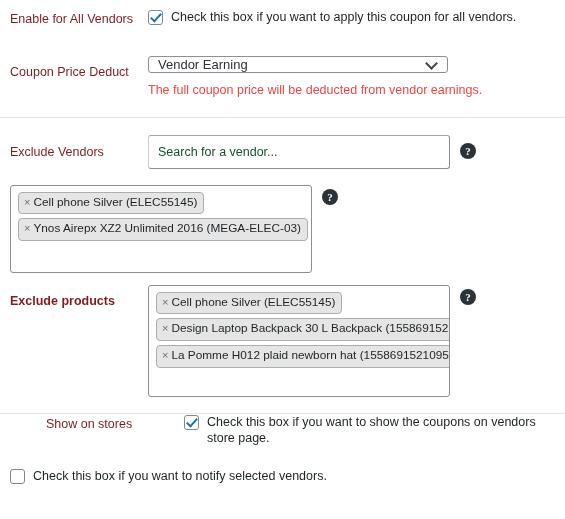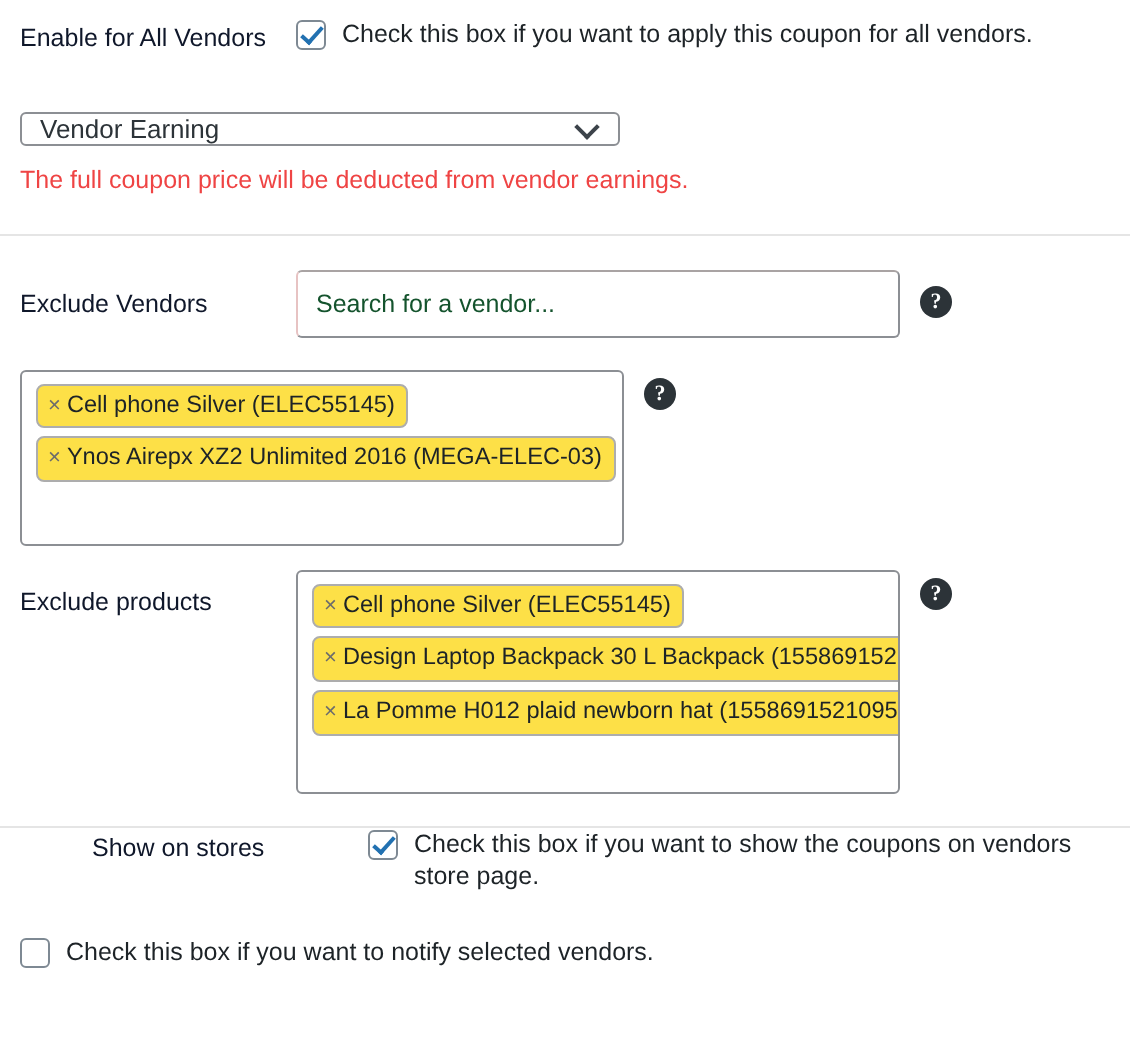--- a/index.html
+++ b/index.html
@@ -14,21 +14,21 @@
 
   .row {
     display: flex;
     align-items: flex-start;
     padding: 0 10px 0 10px;
   }
   .label-col {
     width: 138px;
     flex: 0 0 138px;
     font-size: 12.5px;
-    color: #0f172a;
+    color: #7f1d1d;
     line-height: 1.4;
     padding-top: 2px;
   }
   .field-col {
     flex: 1 1 auto;
     display: flex;
     align-items: flex-start;
     min-width: 0;
   }
 
@@ -120,21 +120,21 @@
   }
   .placeholder {
     font-size: 12.5px;
     color: #14532d;
   }
   .tagfield.products { height: 88px; }
   .tagfield.exclude  { height: 112px; }
 
   .tag {
     display: inline-block;
-    background: #fde047;
+    background: #e5e5e5;
     border: 1px solid #adadad;
     border-radius: 4px;
     font-size: 11.8px;
     color: #1d2327;
     padding: 2px 6px 3px 5px;
     margin: 0 0 4px 7px;
     white-space: nowrap;
     line-height: 1.35;
   }
   .tag .x {
@@ -169,20 +169,21 @@
     <div class="label-col">Enable for All Vendors</div>
     <div class="field-col">
       <div class="cb-wrap">
         <span class="checkbox checked"></span>
         <span class="cb-text">Check this box if you want to apply this coupon for all vendors.</span>
       </div>
     </div>
   </div>
 
   <div class="row" style="padding-top:20px;padding-bottom:20px;">
+    <div class="label-col" style="padding-top:8px;">Coupon Price Deduct</div>
     <div class="field-col" style="flex-direction:column;">
       <div class="select-box">
         <span>Vendor Earning</span>
         <span class="chev"></span>
       </div>
       <div class="desc">The full coupon price will be deducted from vendor earnings.</div>
     </div>
   </div>
 
   <hr class="sep">
@@ -205,21 +206,21 @@
         </div>
         <div class="tagline">
           <span class="tag"><span class="x">×</span><span>Ynos Airepx XZ2 Unlimited 2016 (MEGA-ELEC-03)</span></span>
         </div>
       </div>
       <div class="help" style="margin-top:4px;">?</div>
     </div>
   </div>
 
   <div class="row" style="padding-top:12px;">
-    <div class="label-col" style="padding-top:8px;">Exclude products</div>
+    <div class="label-col" style="padding-top:8px;font-weight:bold;">Exclude products</div>
     <div class="field-col">
       <div class="tagfield exclude">
         <div class="tagline">
           <span class="tag"><span class="x">×</span><span>Cell phone Silver (ELEC55145)</span></span>
         </div>
         <div class="tagline">
           <span class="tag"><span class="x">×</span><span>Design Laptop Backpack 30 L Backpack (1558691521495)</span></span>
         </div>
         <div class="tagline">
           <span class="tag"><span class="x">×</span><span>La Pomme H012 plaid newborn hat (1558691521095)</span></span>

